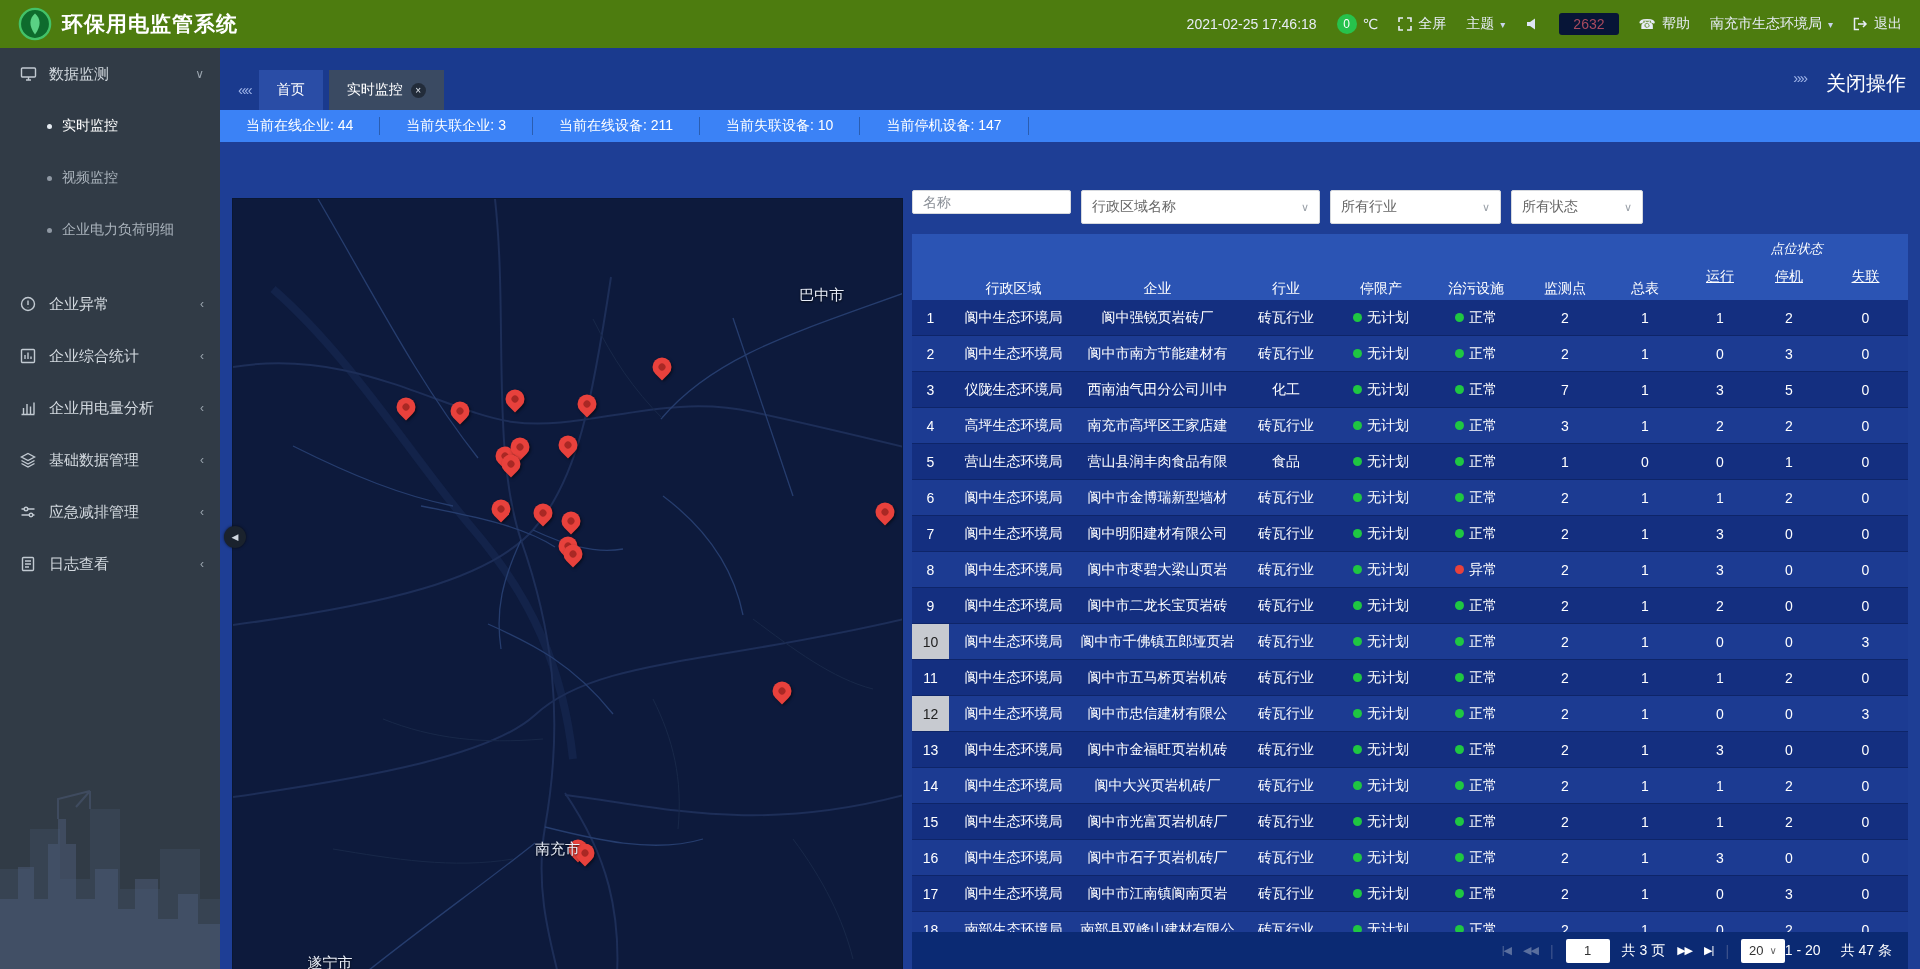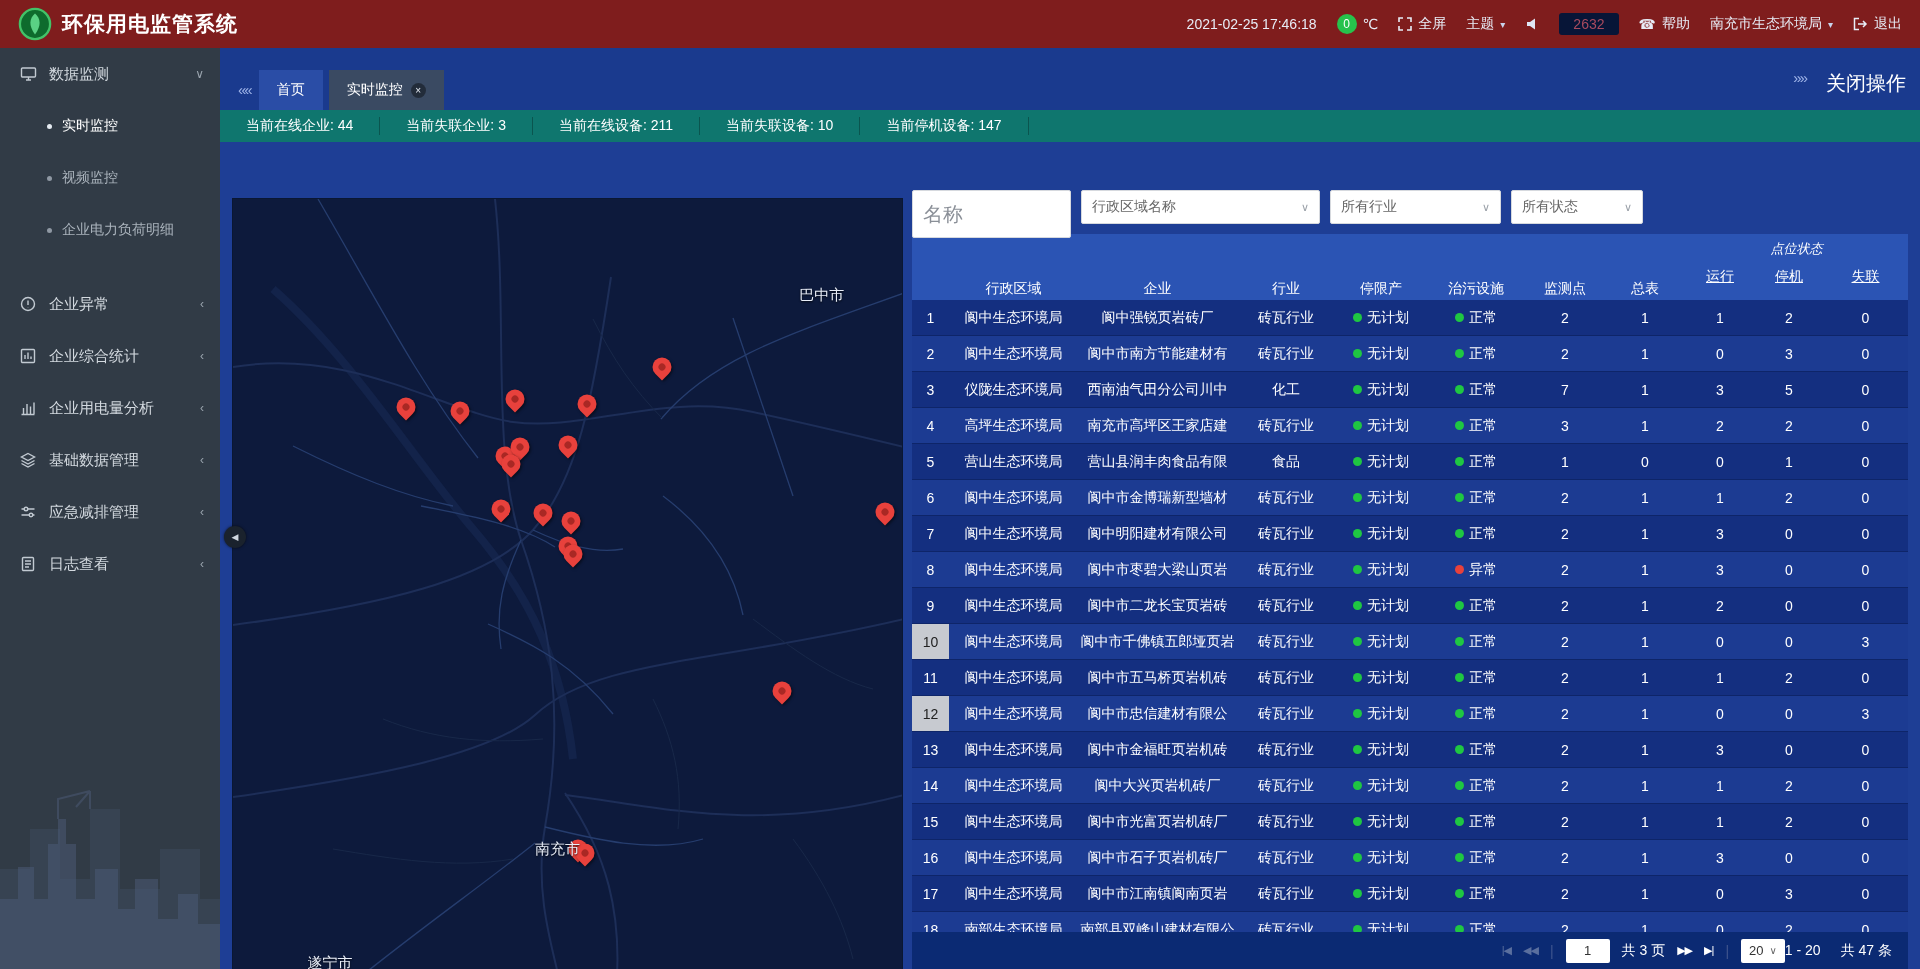--- a/index.html
+++ b/index.html
@@ -1,19 +1,19 @@
 <!DOCTYPE html>
 <html><head>
 <meta charset="utf-8">
 <style>
   * { margin:0; padding:0; box-sizing:border-box; }
   html,body { width:1920px; height:969px; overflow:hidden; font-family:"Liberation Sans","DejaVu Sans",sans-serif; background:#1e3e95; }
 
   
-  .header { position:absolute; top:0; left:0; width:1920px; height:48px; background:#7f1d1d; display:flex; align-items:center; padding:0 18px; color:#fff; z-index:20; }
+  .header { position:absolute; top:0; left:0; width:1920px; height:48px; background:#4d7c0f; display:flex; align-items:center; padding:0 18px; color:#fff; z-index:20; }
   .logo { width:34px; height:34px; margin-right:10px; flex:0 0 auto; }
   .app-title { font-size:21px; font-weight:bold; letter-spacing:1px; }
   .header-right { margin-left:auto; display:flex; align-items:center; gap:20px; font-size:14px; color:#e8edf7; }
   .hr-item { display:flex; align-items:center; gap:6px; cursor:pointer; white-space:nowrap; }
   .temp-badge { width:20px; height:20px; border-radius:50%; background:#27c24c; color:#fff; font-size:12px; display:flex; align-items:center; justify-content:center; }
   .alert-count { background:#071537; color:#a84a5e; padding:3px 14px; border-radius:3px; font-size:14px; }
   .caret { font-size:10px; color:#c9d4ec; }
   .icon-svg { display:inline-block; vertical-align:middle; }
 
   
@@ -32,39 +32,39 @@
   .main { position:absolute; top:48px; left:220px; width:1700px; bottom:0; background:#1e3e95; }
 
   .tabbar { height:62px; background:#1a3a8e; display:flex; align-items:flex-end; padding:0 14px 0 10px; }
   .tab-nav { color:#9fb4e8; font-size:15px; padding:0 8px 12px 8px; cursor:pointer; letter-spacing:-2px; }
   .tab { height:40px; display:flex; align-items:center; gap:8px; padding:0 18px; margin-right:6px; background:#2a4da6; color:#fff; font-size:14px; cursor:pointer; }
   .tab.active { background:#3a4a62; }
   .tab-close { width:15px; height:15px; border-radius:50%; background:rgba(0,0,0,.4); color:#e8edf5; font-size:10px; display:flex; align-items:center; justify-content:center; }
   .tabbar-right { margin-left:auto; display:flex; align-items:center; gap:12px; padding-bottom:12px; }
   .close-ops { color:#fff; font-size:20px; cursor:pointer; }
 
-  .statsbar { height:32px; background:#0f766e; display:flex; align-items:center; color:#fff; font-size:14px; padding-left:16px; }
+  .statsbar { height:32px; background:#3b82f6; display:flex; align-items:center; color:#fff; font-size:14px; padding-left:16px; }
   .stat { padding:0 26px; border-right:1px solid rgba(0,0,0,.28); white-space:nowrap; }
   .stat:first-child { padding-left:10px; }
 
   .content { position:absolute; top:142px; left:0; right:0; bottom:0; }
 
   
   .map { position:absolute; left:12px; top:8px; width:671px; height:804px; background:#0d1a3c; overflow:hidden; border:1px solid #0a1733; }
   .map svg.roads { position:absolute; inset:0; }
   .city-label { position:absolute; color:#e9eef8; font-size:15px; text-shadow:0 1px 2px rgba(0,0,0,.8); transform:translate(-50%,-50%); white-space:nowrap; }
   .pin { position:absolute; width:19px; height:19px; background:#e8413c; border-radius:50% 50% 50% 0; transform:translate(-50%,-92%) rotate(-45deg); box-shadow:0 2px 3px rgba(0,0,0,.5); }
   .pin::after { content:""; position:absolute; left:6px; top:6px; width:7px; height:7px; border-radius:50%; background:#a92824; }
 
   .collapse-toggle { position:absolute; left:2px; top:384px; width:22px; height:22px; border-radius:50%; background:#1a222d; color:#cfd6de; font-size:9px; display:flex; align-items:center; justify-content:center; cursor:pointer; z-index:15; box-shadow:0 0 3px rgba(0,0,0,.6); }
 
   
   .panel { position:absolute; left:692px; top:0; width:996px; height:779px; }
   .filters { display:flex; gap:10px; height:34px; margin-bottom:10px; }
-  .f-input { width:159px; height:48px; border:1px solid #d6d9de; border-radius:2px; padding:8px 10px; font-size:20px; color:#333; background:#fff; font-family:inherit; }
+  .f-input { width:159px; height:24px; border:1px solid #d6d9de; border-radius:2px; padding:8px 10px; font-size:14px; color:#333; background:#fff; font-family:inherit; }
   .f-input::placeholder { color:#8a8f97; }
   .f-select { height:34px; background:#fff; border:1px solid #d6d9de; border-radius:2px; display:flex; align-items:center; justify-content:space-between; padding:0 10px; font-size:14px; color:#666; cursor:pointer; }
   .f-select .caret { color:#9aa0a8; font-size:11px; }
   .w-region { width:239px; } .w-industry { width:171px; } .w-status { width:132px; }
 
   .grid-cols { display:grid; grid-template-columns:37px 129px 159px 98px 92px 98px 80px 80px 70px 68px 85px; }
   .thead { background:#2b54b4; color:#fff; height:66px; grid-template-rows:26px 40px; }
   .th { display:flex; align-items:center; justify-content:center; font-size:14px; }
   .th.span2 { grid-row:1 / span 2;margin-top:44px; }
   .th.group { grid-column:9 / span 3; grid-row:1; font-style:italic; font-size:13px; align-items:flex-end; padding-bottom:2px; }

